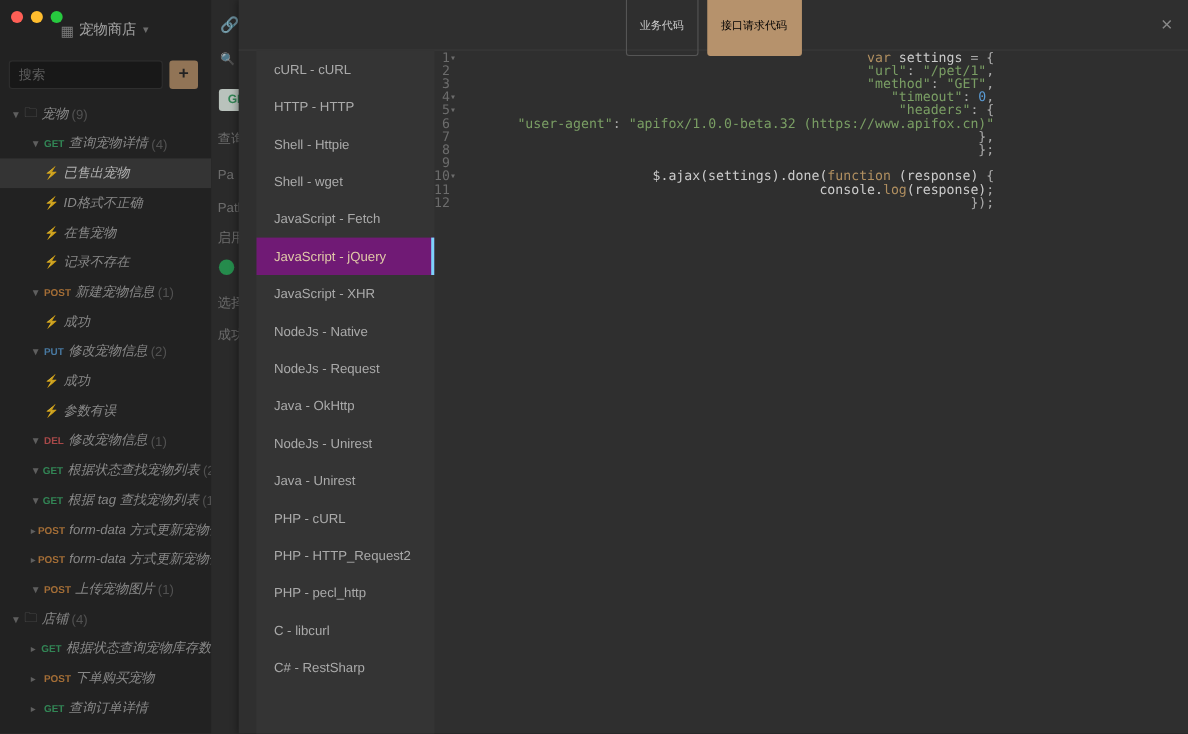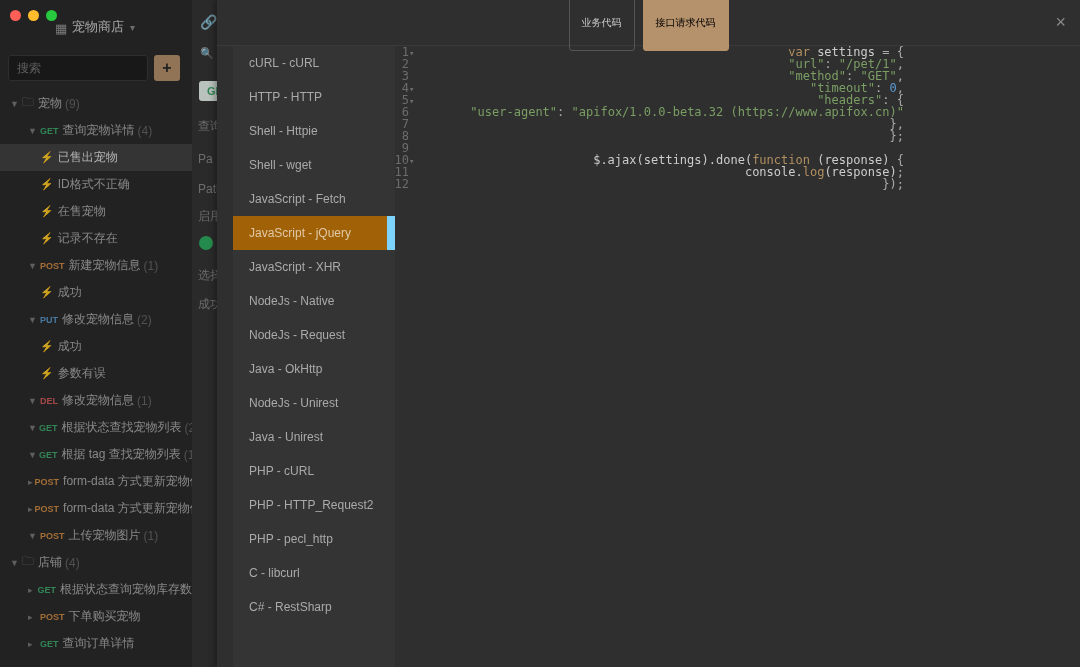--- a/index.html
+++ b/index.html
@@ -125,21 +125,21 @@
     .m-del { color: #d15b5b; }
     .bolt {
       color: #777;
       margin-right: 4px;
       font-size: 11px;
     }
     .count {
       color: #666;
       margin-left: 3px;
     }
-    .tree-label { color: inherit; }
+    .tree-label { color: inherit; font-style: italic; }
     
     .main-bg {
       position: absolute;
       left: 192px;
       top: 0;
       width: 888px;
       height: 667px;
       background: #353535;
     }
     .link-icon {
@@ -243,23 +243,23 @@
     .lang-item {
       height: 34px;
       display: flex;
       align-items: center;
       padding-left: 16px;
       color: #aaa;
       font-size: 12px;
       border-right: 3px solid transparent;
     }
     .lang-item.active {
-      background: #a16207;
+      background: #701a75;
       color: #e0c9a8;
-      border-right: 8px solid #7dd3fc;
+      border-right: 3px solid #7dd3fc;
     }
     .code-area {
       position: absolute;
       left: 162px;
       top: 46px;
       width: 701px;
       height: 621px;
       font-family: "Menlo", "Consolas", monospace;
       font-size: 12px;
       line-height: 12px;

